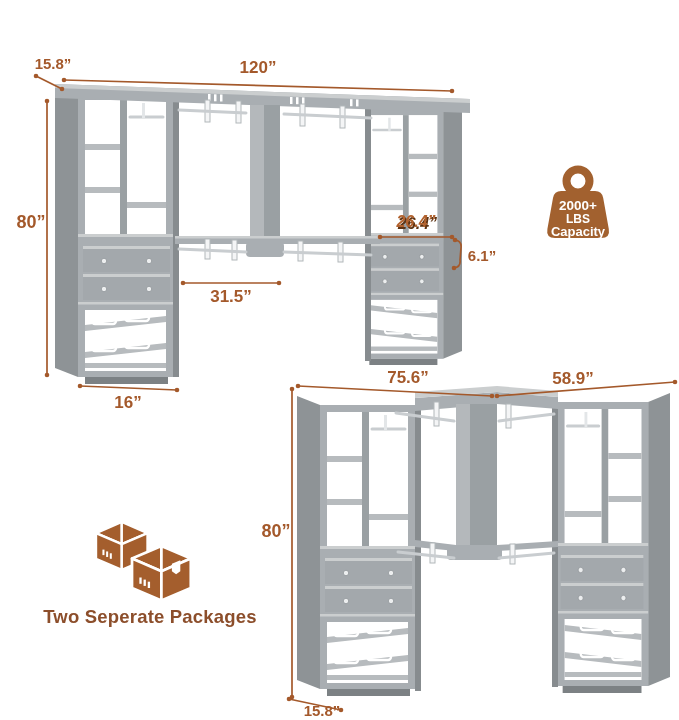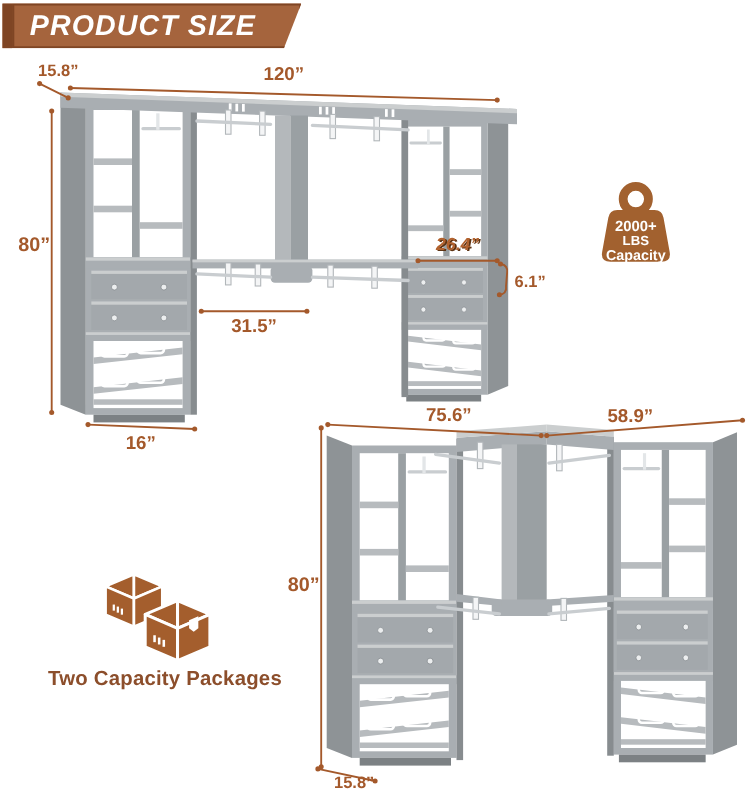--- a/index.html
+++ b/index.html
@@ -37,23 +37,20 @@
   .caption{position:absolute;left:28px;top:606px;width:244px;text-align:center;
            color:#8C4E2B;font-weight:800;font-size:18.5px;letter-spacing:.2px;}
   .boxface{fill:#A45E2D;stroke:#ffffff;stroke-width:2.6;stroke-linejoin:round;}
   .badge-t{fill:#ffffff;font-weight:800;text-anchor:middle;}
 </style>
 </head>
 <body>
 
 <div class="page">
 
-  <div class="banner">
-    <span>PRODUCT SIZE</span>
-  </div>
 
   <svg width="679" height="720" viewBox="0 0 679 720" style="position:absolute;left:0;top:0;">
     <defs>
       <g id="tower">
         <polygon points="0,0 23,9 23,293 0,284" class="sideF"></polygon>
         <rect x="23" y="9" width="95" height="284" class="frontF"></rect>
         <rect x="30" y="16" width="81" height="134" class="whiteF"></rect>
         <rect x="65" y="16" width="7" height="134" class="sideF2"></rect>
         <rect x="30" y="60" width="35" height="6" class="shelfF"></rect>
         <rect x="30" y="103" width="35" height="6" class="shelfF"></rect>
@@ -244,15 +241,15 @@
       <polygon points="28,0 0,12 28,24" class="boxface"></polygon>
       <polygon points="28,0 56,12 28,24" class="boxface"></polygon>
       <polygon points="0,12 28,24 28,52 0,40" class="boxface"></polygon>
       <polygon points="56,12 28,24 28,52 56,40" class="boxface"></polygon>
       <polygon points="38,17 46,13.5 46,24 42,27 38,24" fill="#fff"></polygon>
       <rect x="7" y="30" width="2.2" height="6" fill="#fff"></rect>
       <rect x="11" y="32" width="2.2" height="6" fill="#fff"></rect>
       <rect x="15" y="34" width="2.2" height="6" fill="#fff"></rect>
     </g>
   </svg>
-  <div class="caption">Two Capacity Packages</div>
+  <div class="caption">Two Seperate Packages</div>
 
 </div>
 
 </body></html>

